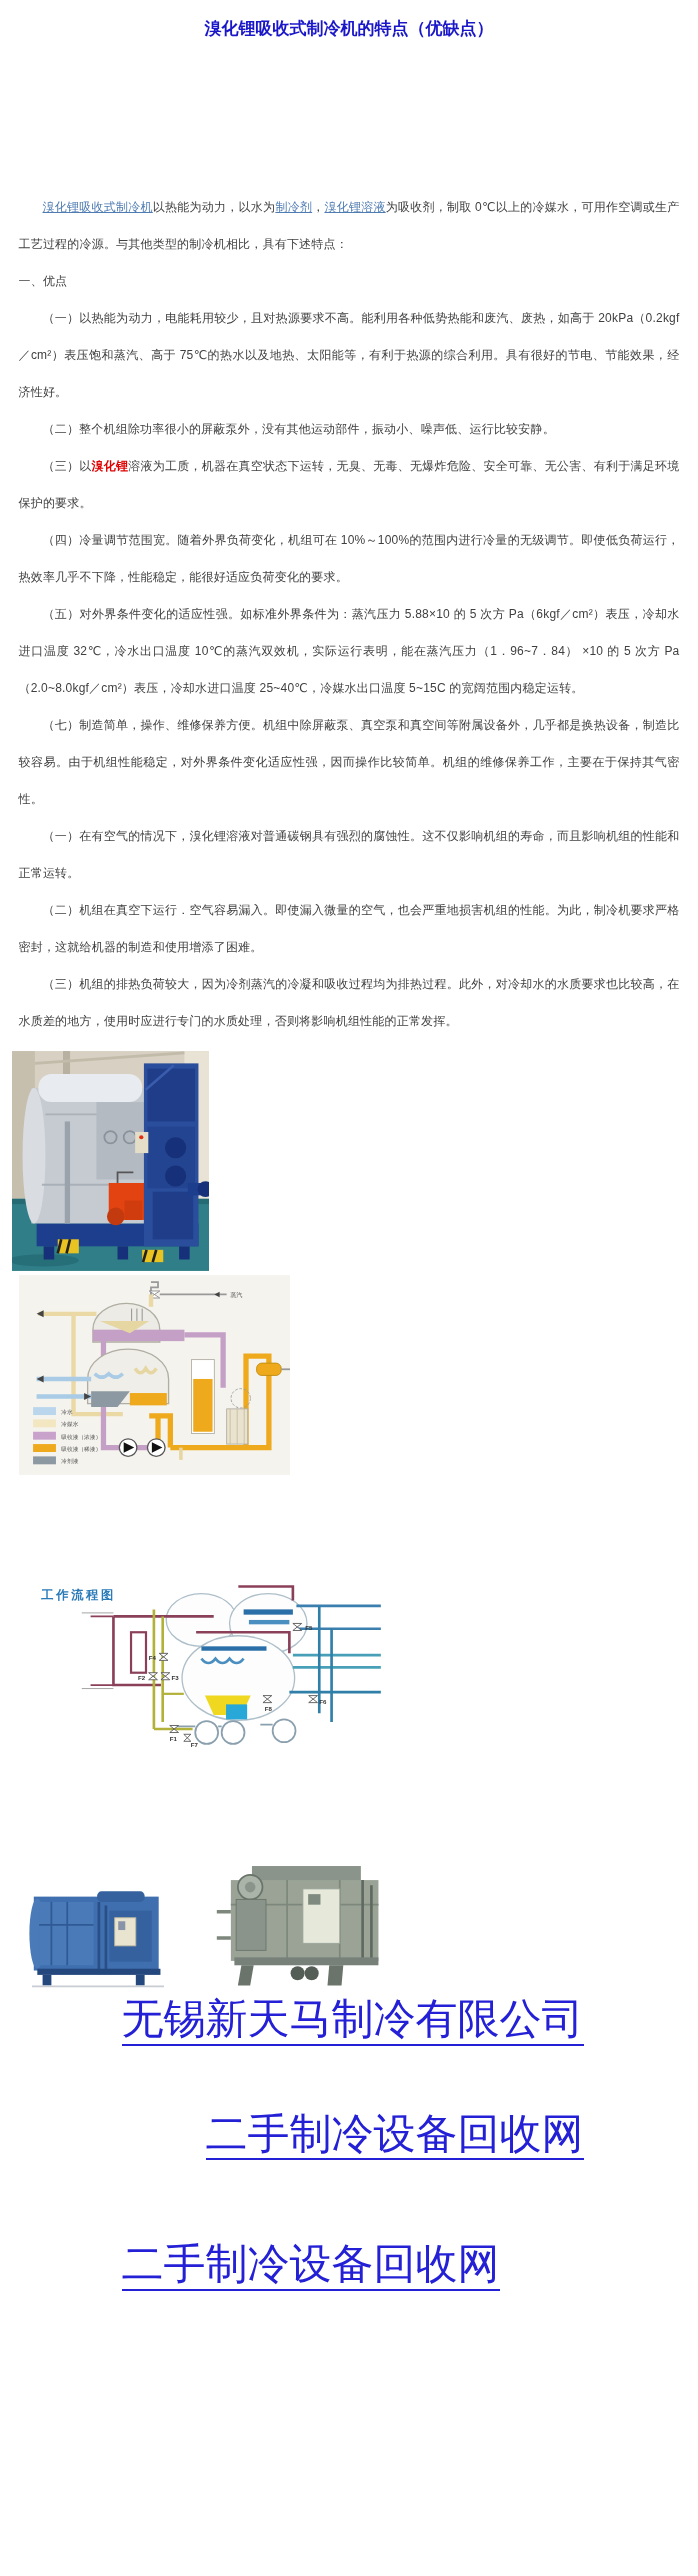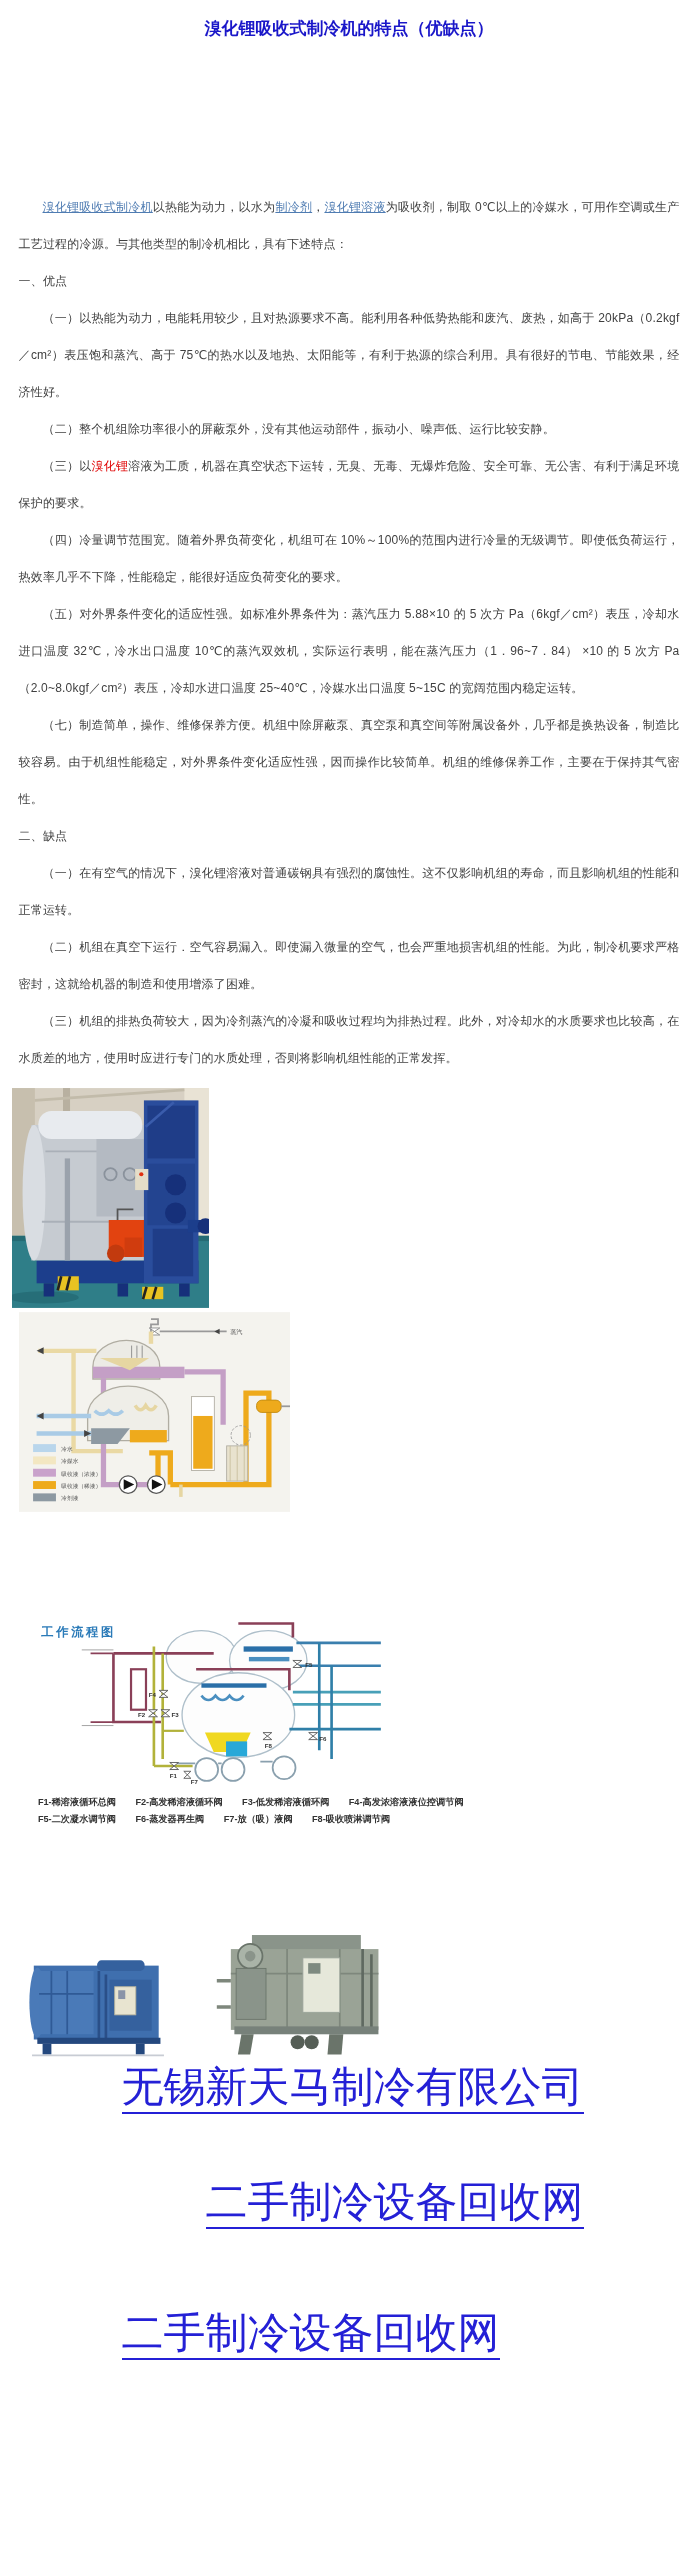--- a/index.html
+++ b/index.html
@@ -9,21 +9,21 @@
 
   h1.doc-title{margin:10.6px 0 0 0;text-align:center;font-family:"Liberation Serif","DejaVu Serif",serif;
        font-weight:bold;font-size:17px;line-height:35px;color:#1a17c9;}
 
   .bodytext p{margin:0;font-size:12px;line-height:37px;color:#3f3f3f;
        text-align:justify;text-indent:2em;letter-spacing:0.2px;}
   .bodytext p.section-head{text-indent:0;}
   .bodytext p.first{margin-top:143px;}
   .bodytext p.tight{margin-top:-12.3px;}
   .inline-link{color:#4f7cb2;text-decoration:underline;cursor:pointer;}
-  .red-em{color:#e00000;font-weight:normal;}
+  .red-em{color:#e00000;font-weight:bold;}
 
   .img-block{font-size:0;line-height:0;}
   .photo1{margin:11.4px 0 0 -7px;width:197px;height:220px;}
   .diagram1{margin:4.4px 0 0 0;width:271px;height:200px;}
   .workflow{margin:106px 0 0 10.6px;width:370px;}
   .workflow svg{width:358px;height:172px;}
   .valve-legend{margin-top:3.5px;font-size:0;}
   .valve-legend .vrow{display:flex;margin:0 0 5.3px 8.8px;}
   .valve-legend .vitem{font-size:9.2px;font-weight:bold;color:#333;line-height:11.4px;
        font-family:"Liberation Sans",sans-serif;white-space:nowrap;}
@@ -52,21 +52,20 @@
     <p class="first"><span class="inline-link">溴化锂吸收式制冷机</span><span>以热能为动力，以水为</span><span class="inline-link">制冷剂</span><span>，</span><span class="inline-link">溴化锂溶液</span><span>为吸收剂，制取 0℃以上的冷媒水，可用作空调或生产工艺过程的冷源。与其他类型的制冷机相比，具有下述特点：</span></p>
 
     <p class="section-head">一、优点</p>
     <p>（一）以热能为动力，电能耗用较少，且对热源要求不高。能利用各种低势热能和废汽、废热，如高于 20kPa（0.2kgf／cm²）表压饱和蒸汽、高于 75℃的热水以及地热、太阳能等，有利于热源的综合利用。具有很好的节电、节能效果，经济性好。</p>
     <p>（二）整个机组除功率很小的屏蔽泵外，没有其他运动部件，振动小、噪声低、运行比较安静。</p>
     <p><span>（三）以</span><span class="red-em">溴化锂</span><span>溶液为工质，机器在真空状态下运转，无臭、无毒、无爆炸危险、安全可靠、无公害、有利于满足环境保护的要求。</span></p>
     <p>（四）冷量调节范围宽。随着外界负荷变化，机组可在 10%～100%的范围内进行冷量的无级调节。即使低负荷运行，热效率几乎不下降，性能稳定，能很好适应负荷变化的要求。</p>
     <p>（五）对外界条件变化的适应性强。如标准外界条件为：蒸汽压力 5.88×10 的 5 次方 Pa（6kgf／cm²）表压，冷却水进口温度 32℃，冷水出口温度 10℃的蒸汽双效机，实际运行表明，能在蒸汽压力（1．96~7．84） ×10 的 5 次方 Pa（2.0~8.0kgf／cm²）表压，冷却水进口温度 25~40℃，冷媒水出口温度 5~15C 的宽阔范围内稳定运转。</p>
     <p>（七）制造简单，操作、维修保养方便。机组中除屏蔽泵、真空泵和真空间等附属设备外，几乎都是换热设备，制造比较容易。由于机组性能稳定，对外界条件变化适应性强，因而操作比较简单。机组的维修保养工作，主要在于保持其气密性。</p>
 
-    <p class="section-head">二、缺点</p>
     <p>（一）在有空气的情况下，溴化锂溶液对普通碳钢具有强烈的腐蚀性。这不仅影响机组的寿命，而且影响机组的性能和正常运转。</p>
     <p>（二）机组在真空下运行．空气容易漏入。即使漏入微量的空气，也会严重地损害机组的性能。为此，制冷机要求严格密封，这就给机器的制造和使用增添了困难。</p>
     <p>（三）机组的排热负荷较大，因为冷剂蒸汽的冷凝和吸收过程均为排热过程。此外，对冷却水的水质要求也比较高，在水质差的地方，使用时应进行专门的水质处理，否则将影响机组性能的正常发挥。</p>
   </div>
 
   <div class="img-block photo1">
     <svg viewBox="0 0 224 250" width="197" height="220">
       <rect width="224" height="168" fill="#d7d0c3"></rect>
       <rect x="0" y="0" width="26" height="168" fill="#c7bfae"></rect>
       <rect x="196" y="0" width="28" height="168" fill="#e9e3d5"></rect>
@@ -234,34 +233,20 @@
       <text x="184" y="188" font-size="7" font-weight="bold" fill="#333">F7</text>
       <polygon points="266,130 276,138 266,138 276,130" fill="#fff" stroke="#555"></polygon>
       <text x="268" y="148" font-size="7" font-weight="bold" fill="#333">F8</text>
       <polygon points="318,130 328,138 318,138 328,130" fill="#fff" stroke="#555"></polygon>
       <text x="330" y="140" font-size="7" font-weight="bold" fill="#333">F6</text>
 
       <path d="M70 40 H96 M70 118 H96" stroke="#8a4058" stroke-width="2"></path>
       <line x1="60" y1="36" x2="96" y2="36" stroke="#999" stroke-width="1"></line>
       <line x1="60" y1="122" x2="96" y2="122" stroke="#999" stroke-width="1"></line>
     </svg>
-    <div class="valve-legend">
-      <div class="vrow">
-        <span class="vitem">F1-稀溶液循环总阀</span>
-        <span class="vitem">F2-高发稀溶液循环阀</span>
-        <span class="vitem">F3-低发稀溶液循环阀</span>
-        <span class="vitem">F4-高发浓溶液液位控调节阀</span>
-      </div>
-      <div class="vrow">
-        <span class="vitem">F5-二次凝水调节阀</span>
-        <span class="vitem">F6-蒸发器再生阀</span>
-        <span class="vitem">F7-放（吸）液阀</span>
-        <span class="vitem">F8-吸收喷淋调节阀</span>
-      </div>
-    </div>
   </div>
 
   <div class="photo-row">
     <div class="img-block photo2">
       <svg viewBox="0 0 166 125" width="146" height="110">
         <rect width="166" height="125" fill="#ffffff"></rect>
         <rect x="10" y="20" width="142" height="84" fill="#3f6fae"></rect>
         <ellipse cx="14" cy="62" rx="9" ry="40" fill="#4a7ab8"></ellipse>
         <rect x="16" y="26" width="62" height="72" fill="#4a7ab8"></rect>
         <line x1="30" y1="26" x2="30" y2="98" stroke="#2f5a96" stroke-width="2"></line>

